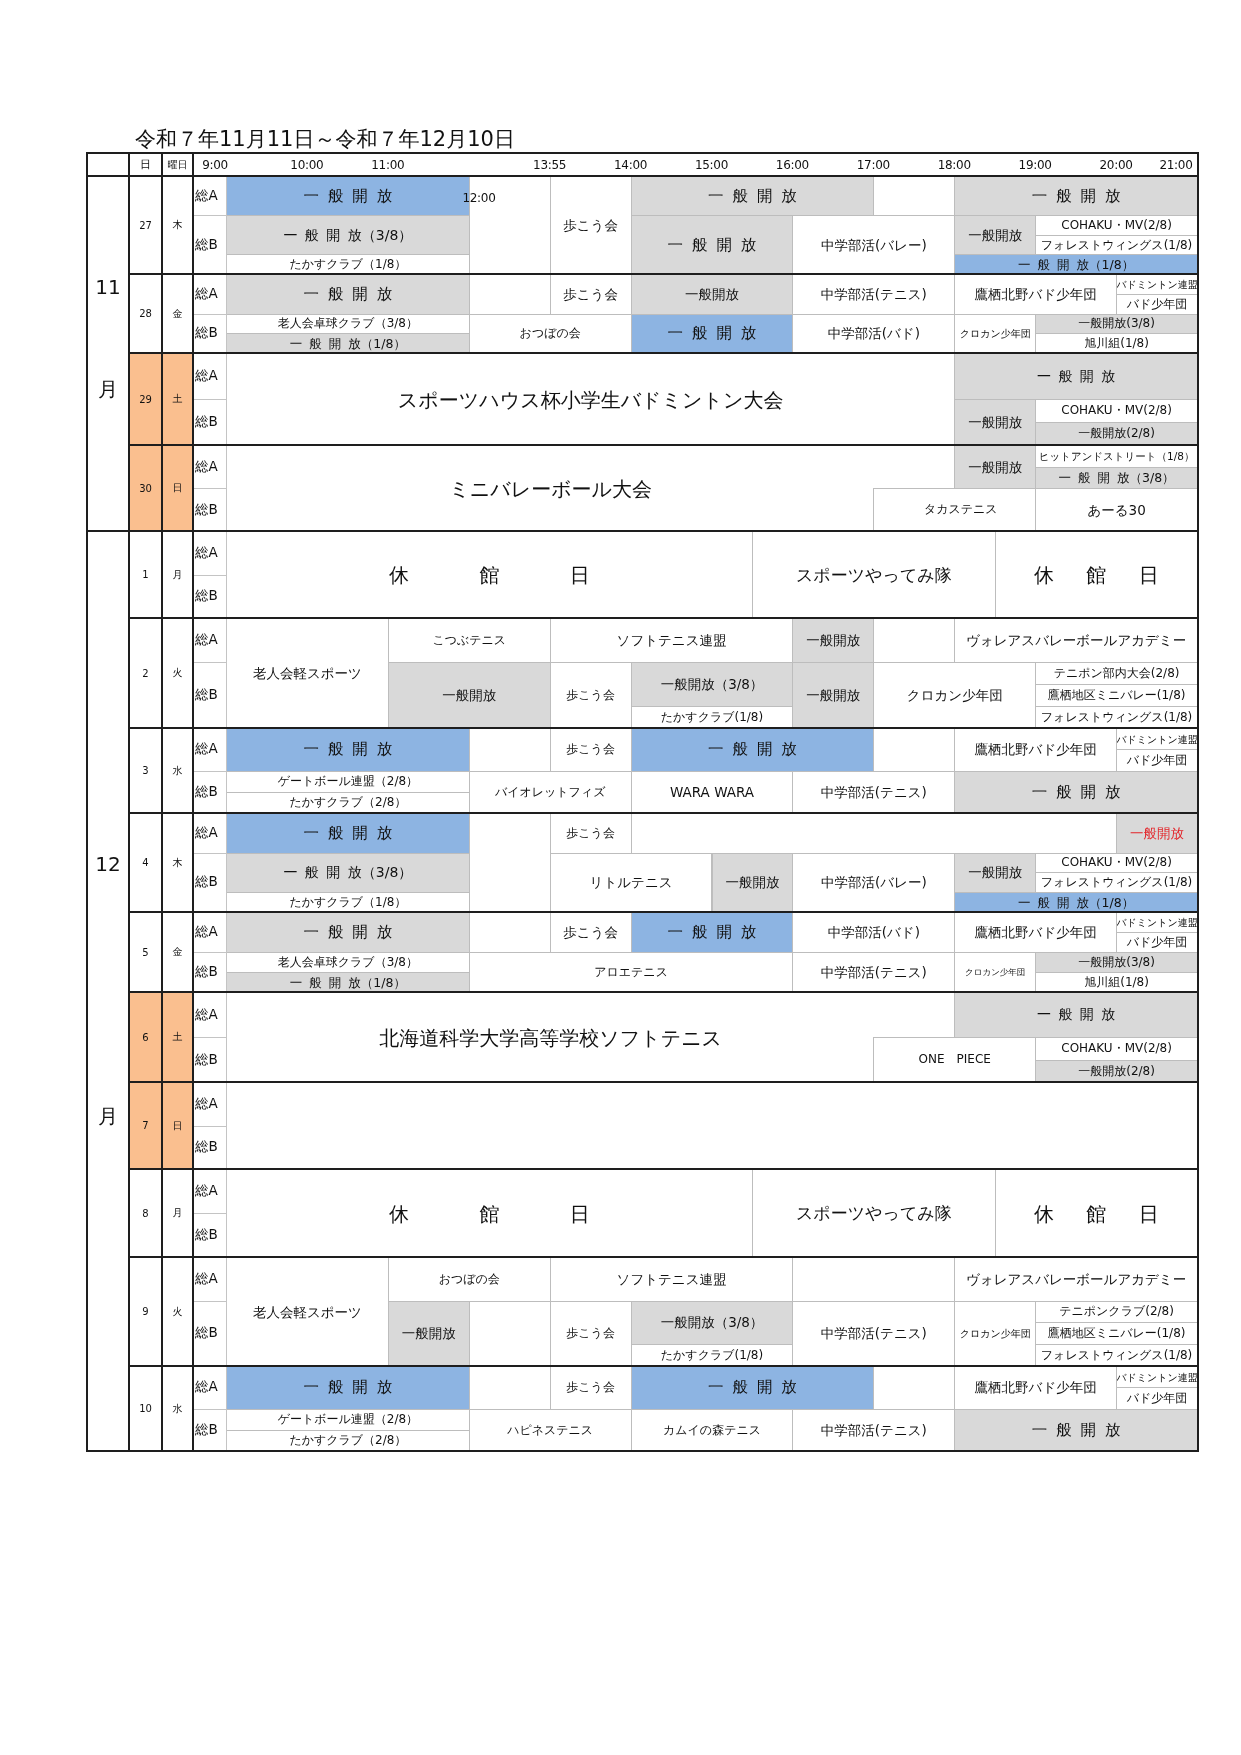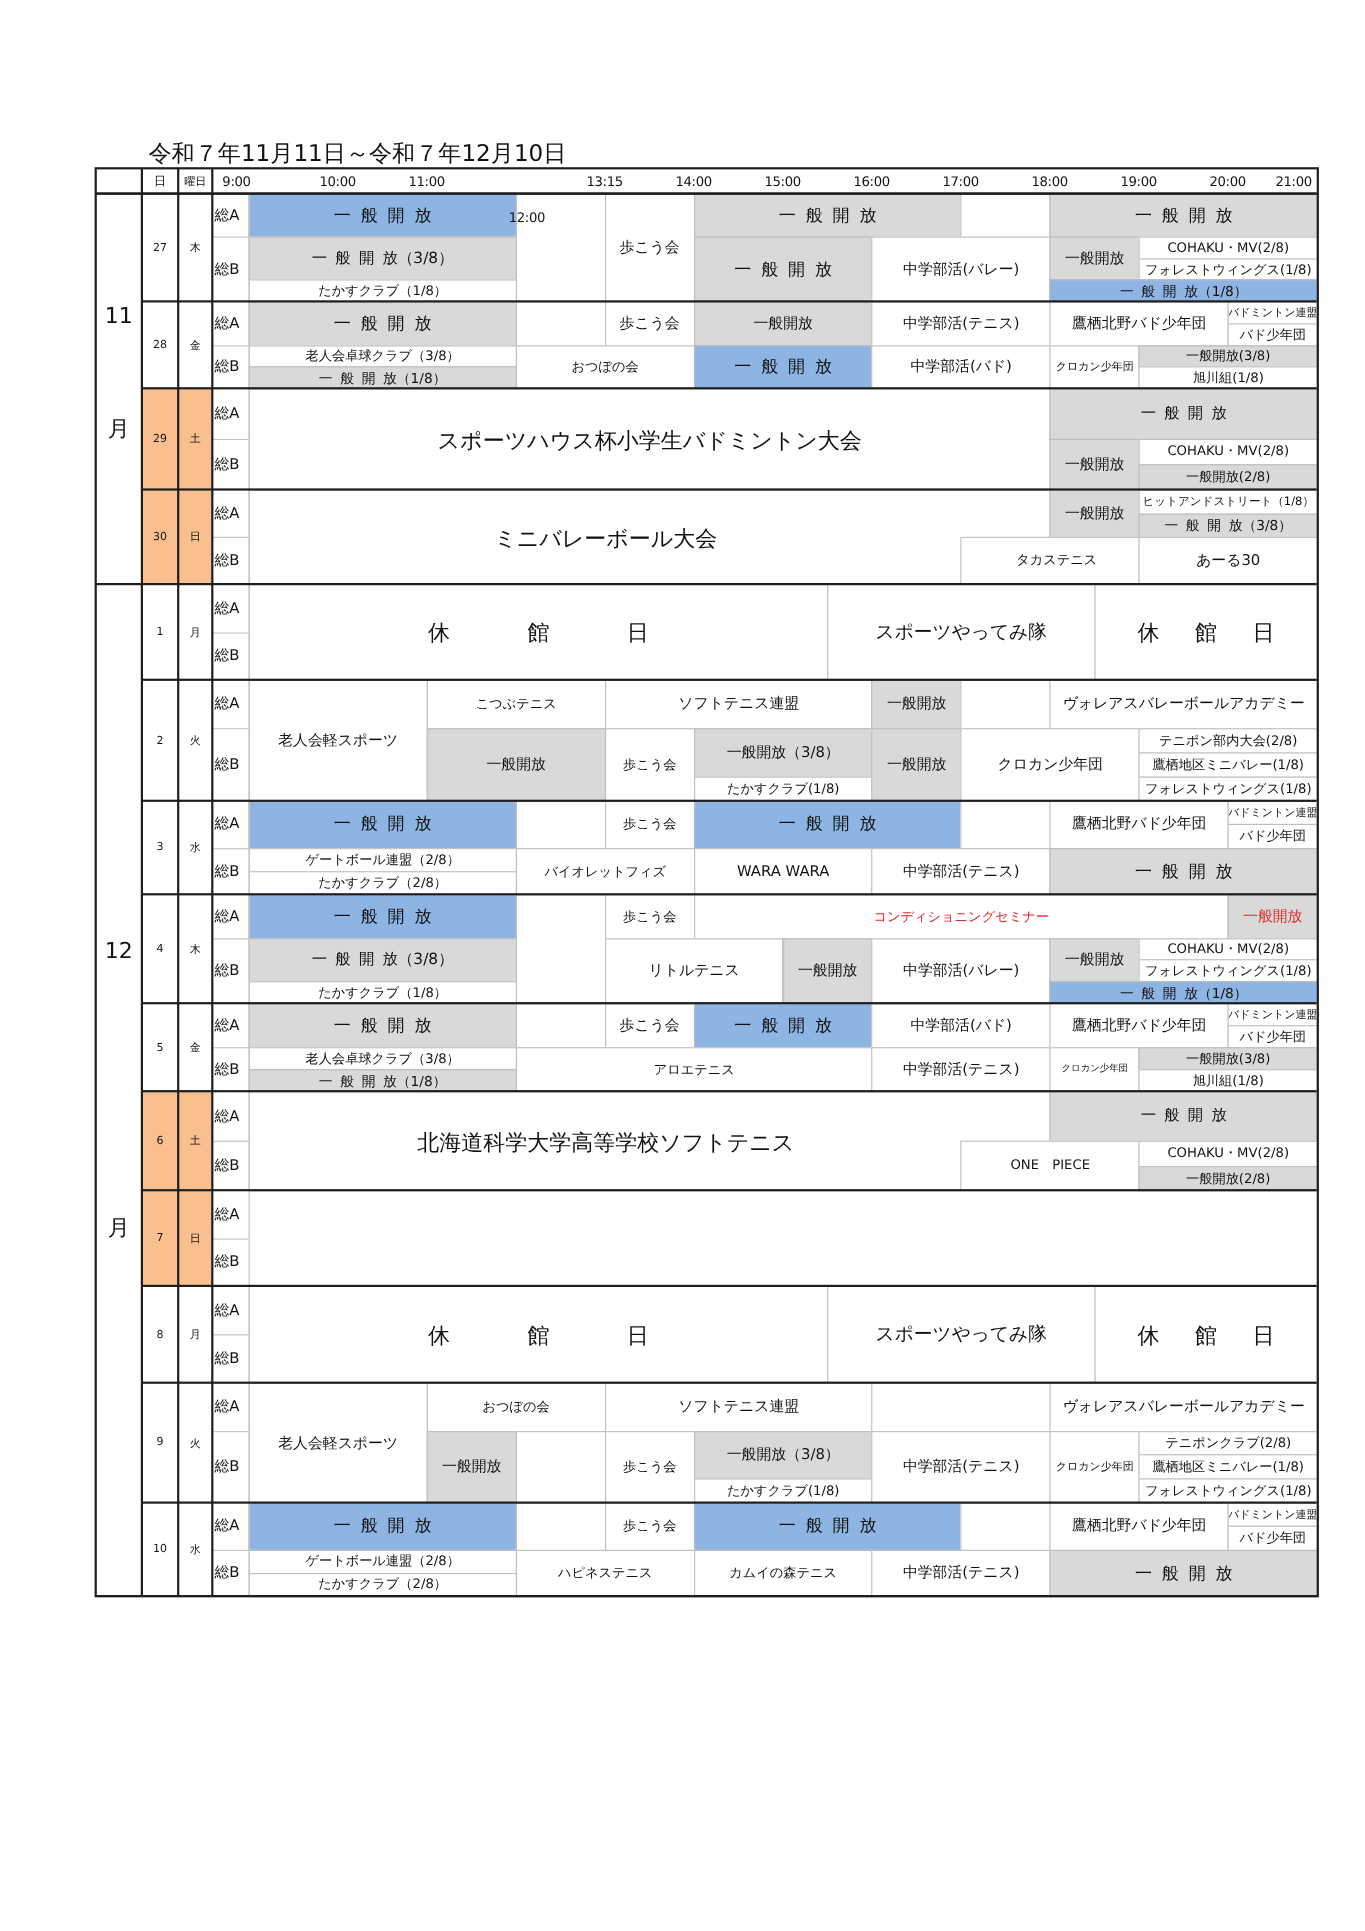--- a/index.html
+++ b/index.html
@@ -48,21 +48,21 @@
 <body>
 
 <div id="sheet">
   <div class="doc-period">令和７年11月11日～令和７年12月10日</div>
 <div class="hdr" style="left: 129px; top: 153px; width: 33px; height: 23px;">日</div>
     <div class="hdr" style="left: 162px; top: 153px; width: 31px; height: 23px; font-size: 10px;">曜日</div>
     <div class="hdr time" style="left: 189px; top: 153px; width: 52px; height: 23px;">9:00</div>
     <div class="hdr time" style="left: 280.917px; top: 153px; width: 52px; height: 23px;">10:00</div>
     <div class="hdr time" style="left: 361.833px; top: 153px; width: 52px; height: 23px;">11:00</div>
     <div class="hdr time" style="left: 453px; top: 153px; width: 52px; height: 25px; margin-top: 32px;">12:00</div>
-    <div class="hdr time" style="left: 523.667px; top: 153px; width: 52px; height: 23px;">13:15</div>
+    <div class="hdr time" style="left: 523.667px; top: 153px; width: 52px; height: 23px;">13:55</div>
     <div class="hdr time" style="left: 604.583px; top: 153px; width: 52px; height: 23px;">14:00</div>
     <div class="hdr time" style="left: 685.5px; top: 153px; width: 52px; height: 23px;">15:00</div>
     <div class="hdr time" style="left: 766.417px; top: 153px; width: 52px; height: 23px;">16:00</div>
     <div class="hdr time" style="left: 847.333px; top: 153px; width: 52px; height: 23px;">17:00</div>
     <div class="hdr time" style="left: 928.25px; top: 153px; width: 52px; height: 23px;">18:00</div>
     <div class="hdr time" style="left: 1009.17px; top: 153px; width: 52px; height: 23px;">19:00</div>
     <div class="hdr time" style="left: 1090.08px; top: 153px; width: 52px; height: 23px;">20:00</div>
     <div class="hdr time" style="left: 1150px; top: 153px; width: 52px; height: 23px;">21:00</div>
     <div class="month" style="left: 87px; top: 275px; width: 42px; height: 24px;">11</div>
     <div class="month" style="left: 87px; top: 377px; width: 42px; height: 24px;">月</div>
@@ -187,21 +187,20 @@
     <div class="cell sz-lg" style="left: 954.25px; top: 770.5px; width: 243.75px; height: 43.5px; background: rgb(217, 217, 217);">一 般 開 放</div>
     <div class="line-thick" style="left: 129px; top: 727px; width: 1068px; height: 2px;"></div>
     <div class="datecell" style="left: 129px; top: 813px; width: 33px; height: 99px;">4</div>
     <div class="datecell" style="left: 162px; top: 813px; width: 31px; height: 99px;">木</div>
     <div class="court" style="left: 193px; top: 813px; width: 33px; height: 39.6px;">総A</div>
     <div class="court" style="left: 193px; top: 852.6px; width: 33px; height: 59.4px;">総B</div>
     <div class="line-thin" style="left: 193px; top: 852.6px; width: 33px; height: 1px;"></div>
     <div class="cell sz-lg" style="left: 226px; top: 813px; width: 243.75px; height: 40.6px; background: rgb(141, 180, 226);">一 般 開 放</div>
     <div class="cell sz-sm" style="left: 468.75px; top: 813px; width: 81.9167px; height: 100px;"></div>
     <div class="cell sz-sm" style="left: 549.667px; top: 813px; width: 81.9167px; height: 40.6px;">歩こう会</div>
-    <div class="cell sz-sm" style="left: 630.583px; top: 813px; width: 486.5px; height: 40.6px; color: rgb(227, 38, 43);">コンディショニングセミナー</div>
     <div class="cell sz-md" style="left: 1116.08px; top: 813px; width: 81.9167px; height: 40.6px; background: rgb(217, 217, 217); color: rgb(227, 38, 43);">一般開放</div>
     <div class="cell sz-mds" style="left: 226px; top: 852.6px; width: 243.75px; height: 40.6px; background: rgb(217, 217, 217);">一 般 開 放（3/8）</div>
     <div class="cell sz-sm" style="left: 226px; top: 892.2px; width: 243.75px; height: 20.8px;">たかすクラブ（1/8）</div>
     <div class="cell sz-md" style="left: 549.667px; top: 852.6px; width: 162.833px; height: 60.4px;">リトルテニス</div>
     <div class="cell sz-md" style="left: 711.5px; top: 852.6px; width: 81.9167px; height: 60.4px; background: rgb(217, 217, 217);">一般開放</div>
     <div class="cell sz-md" style="left: 792.417px; top: 852.6px; width: 162.833px; height: 60.4px;">中学部活(バレー)</div>
     <div class="cell sz-md" style="left: 954.25px; top: 852.6px; width: 81.9167px; height: 40.6px; background: rgb(217, 217, 217);">一般開放</div>
     <div class="cell sz-sm" style="left: 1035.17px; top: 852.6px; width: 162.833px; height: 20.8px;">COHAKU・MV(2/8)</div>
     <div class="cell sz-sm" style="left: 1035.17px; top: 872.4px; width: 162.833px; height: 20.8px;">フォレストウィングス(1/8)</div>
     <div class="cell sz-sms" style="left: 954.25px; top: 892.2px; width: 243.75px; height: 20.8px; background: rgb(141, 180, 226);">一 般 開 放（1/8）</div>

